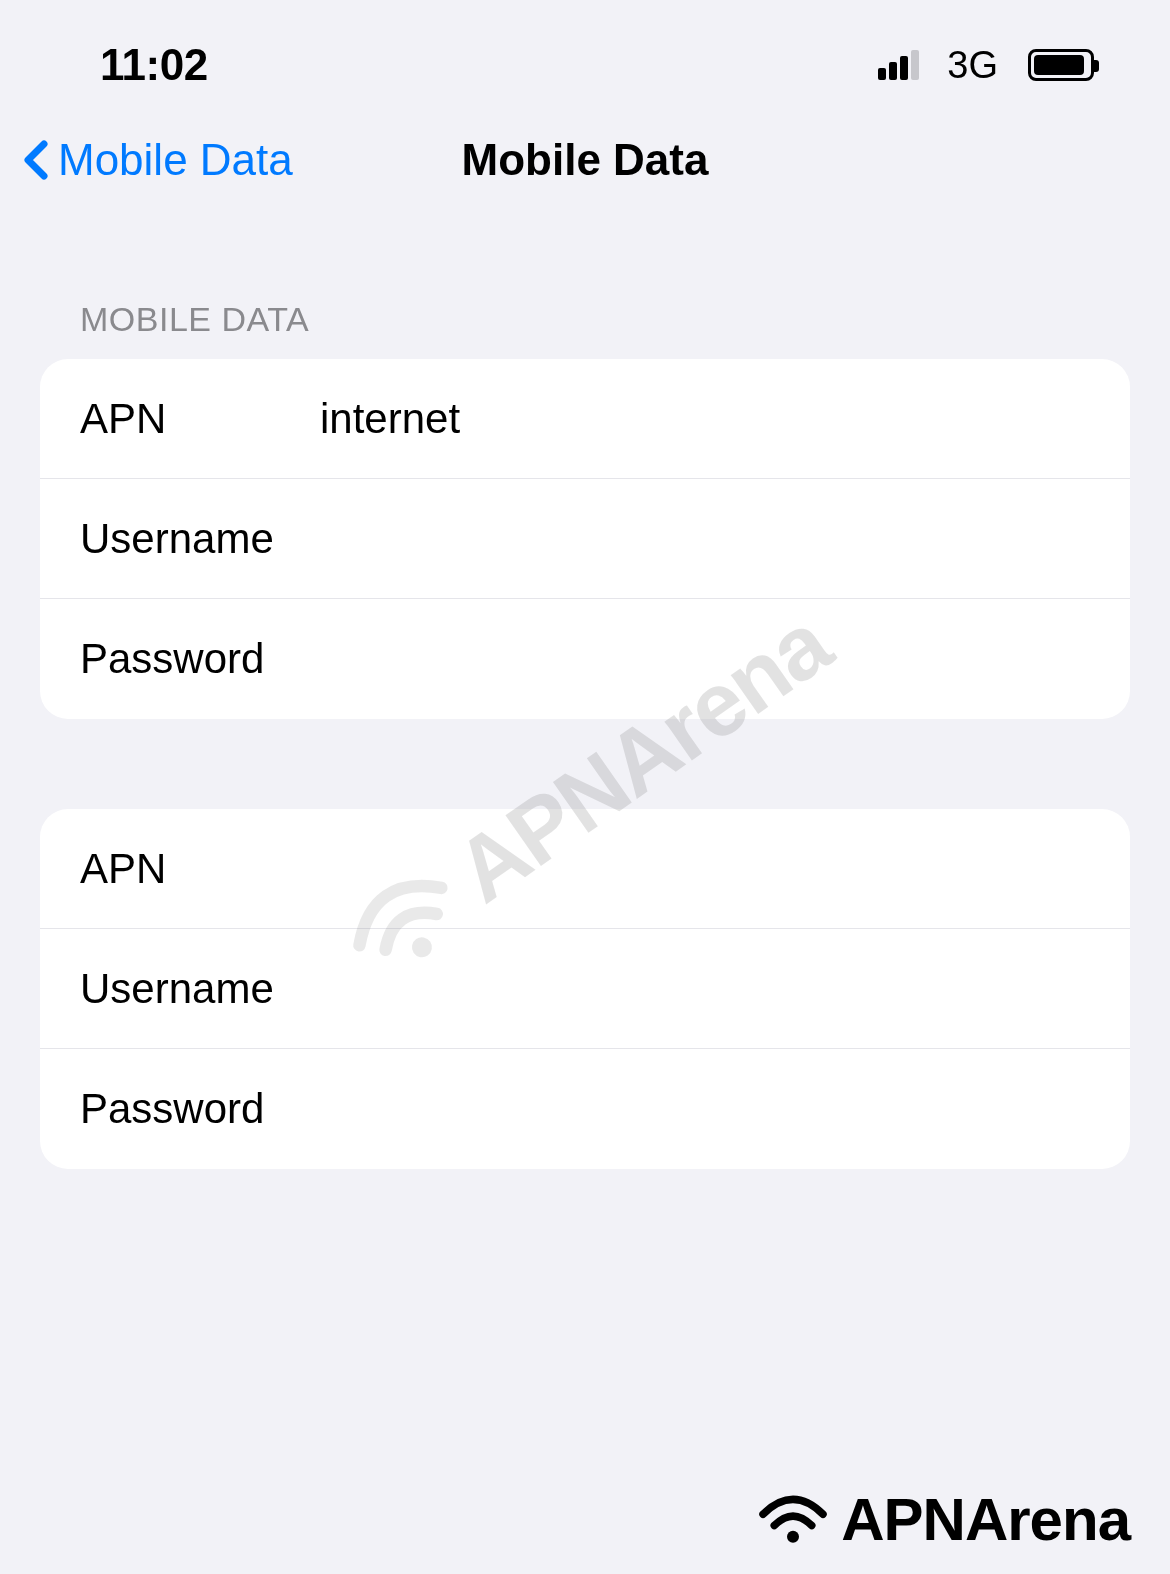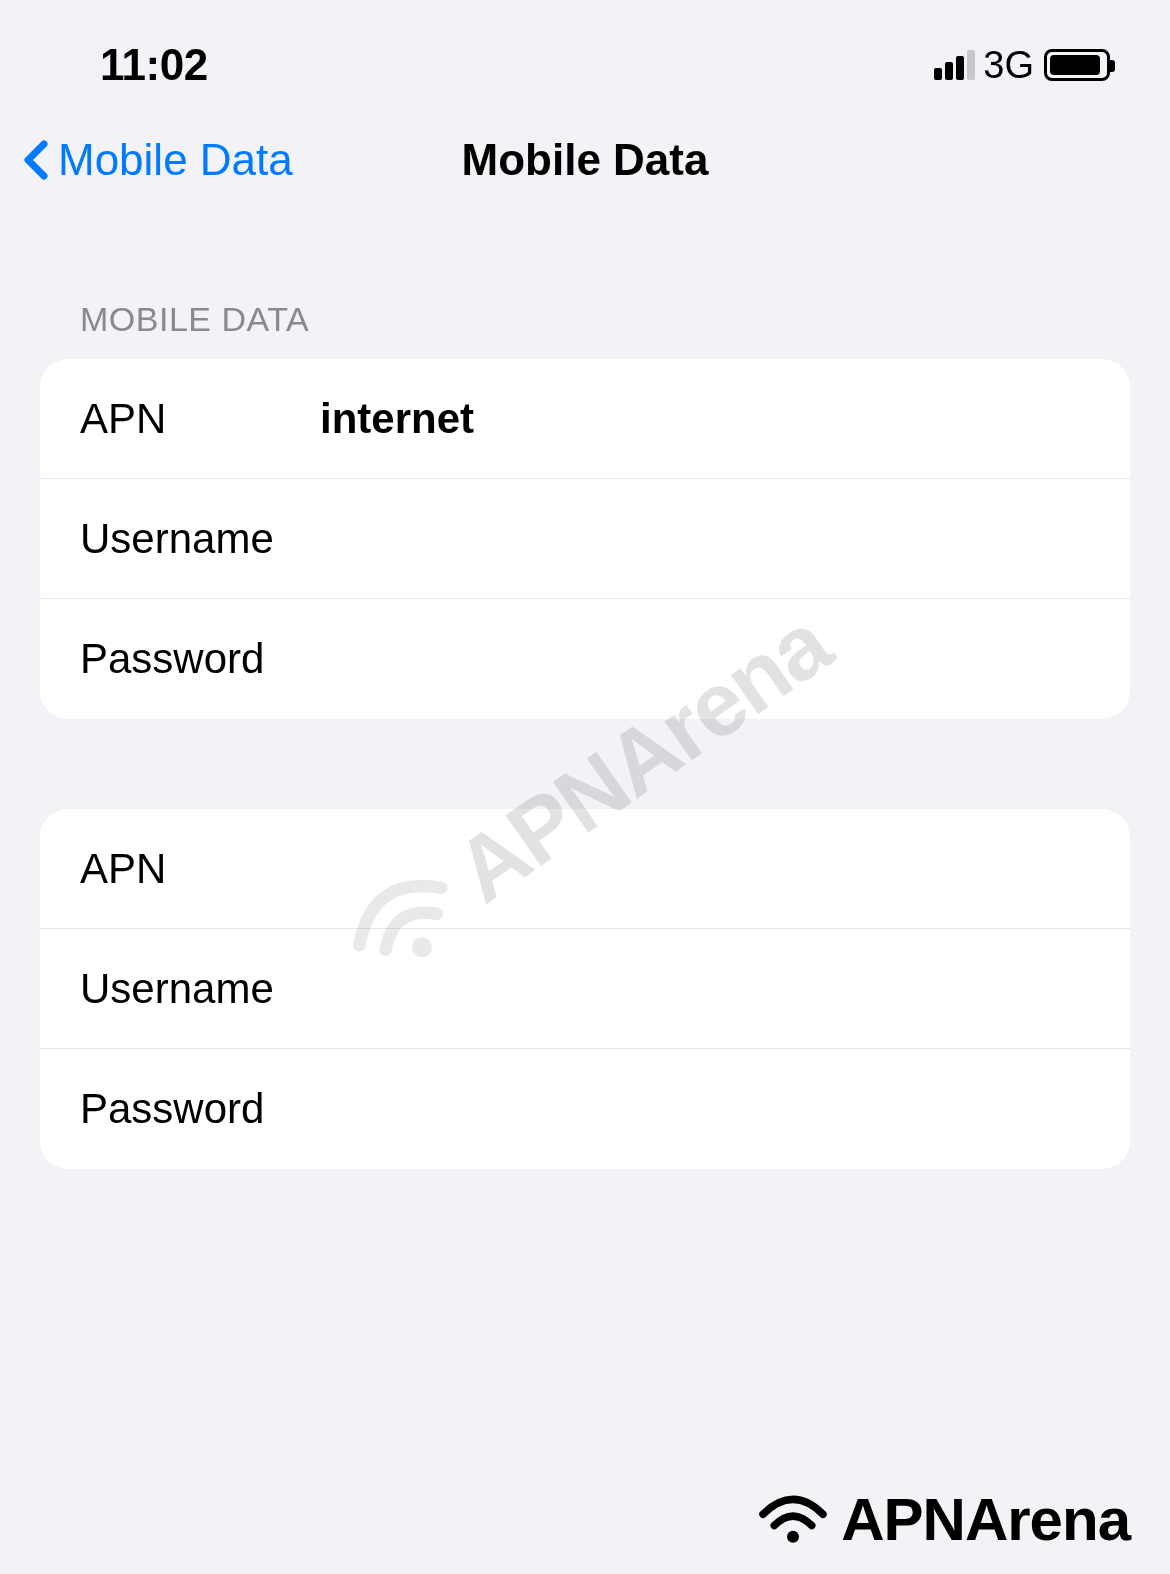--- a/index.html
+++ b/index.html
@@ -13,33 +13,33 @@
       height: 1574px;
       background: #f2f2f7;
       font-family: -apple-system, BlinkMacSystemFont, "SF Pro Text", "Helvetica Neue", Arial, sans-serif;
       position: relative;
       overflow: hidden;
     }
     .status-bar {
       display: flex;
       justify-content: space-between;
       align-items: center;
-      padding: 40px 60px 20px 100px;
+      padding: 40px 76px 20px 100px;
       height: 110px;
     }
     .status-time {
       font-size: 44px;
       font-weight: 600;
       color: #000;
       letter-spacing: -0.5px;
     }
     .status-right {
       display: flex;
       align-items: center;
-      gap: 4px;
+      gap: 24px;
     }
     .signal-icon {
       display: flex;
       align-items: flex-end;
       gap: 3px;
       height: 30px;
     }
     .signal-bar {
       width: 8px;
       background: #000;
@@ -151,21 +151,21 @@
       font-size: 42px;
       font-weight: 400;
       color: #000;
       flex-shrink: 0;
     }
     .row-input {
       flex: 1;
       border: none;
       outline: none;
       font-size: 42px;
-      font-weight: 700;
+      font-weight: 400;
       color: #000;
       background: transparent;
       font-family: inherit;
     }
     .section-spacer {
       height: 90px;
     }
     .watermark-center {
       position: absolute;
       top: 50%;

